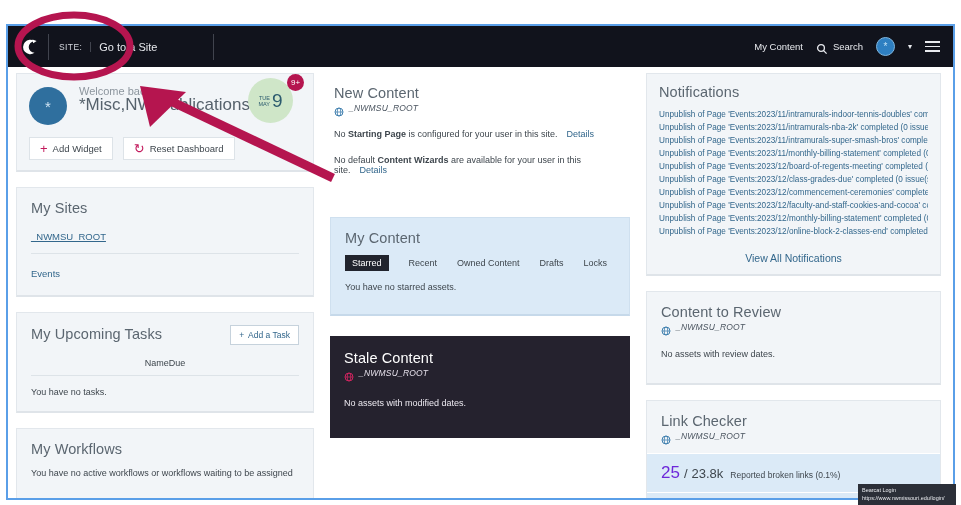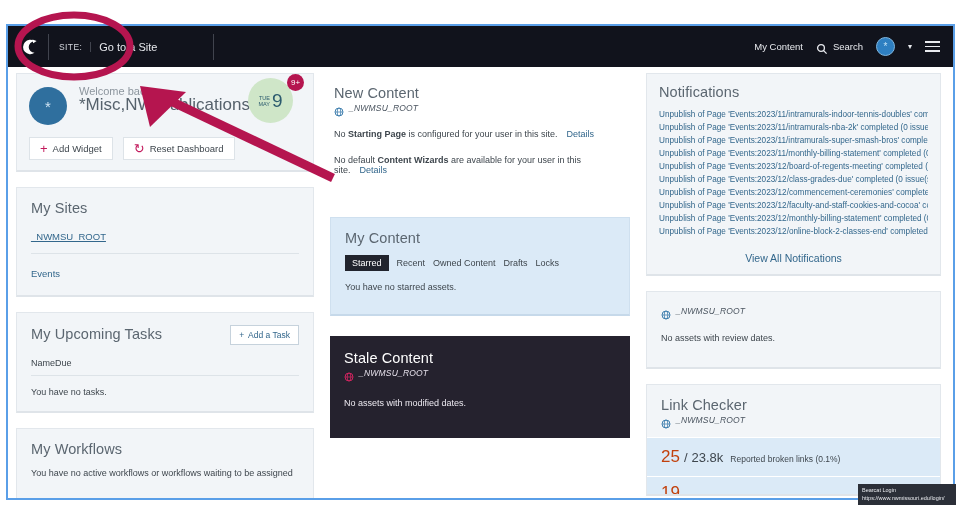--- a/index.html
+++ b/index.html
@@ -131,38 +131,38 @@
   .divider { height: 1px; background: #dde3e8; margin: 9px 0 9px 0; }
 
   
   .title-row { display: flex; align-items: center; justify-content: space-between; gap: 45px; }
   .btn-small {
     background: #ffffff; border: 1px solid #c6d2dc;
     font-size: 8.5px; color: #33678c; padding: 4px 8px;
     display: flex; align-items: center; gap: 4px; cursor: pointer;
   }
   .tbl-head {
-    display: flex; justify-content: flex-start;
+    display: flex; justify-content: center;
     font-size: 9px; color: #3e464d; margin-top: 13px;
     padding-bottom: 7px; border-bottom: 1px solid #dde3e8;
   }
   .muted { font-size: 9px; color: #3e464d; margin-top: 11px; }
 
   
   .plain { padding: 12px 4px 4px 4px; }
   .sub-site { display: flex; align-items: center; gap: 5px; margin-top: 2px; }
   .globe { width: 10px; height: 10px; display: block; }
   .sub-site-txt { font-size: 8.5px; color: #4b5560; font-style: italic; letter-spacing: .2px; }
   .nc-line { font-size: 9px; color: #3e464d; margin-top: 16px; }
   .nc-line b { font-weight: 700; }
   .nc-details { color: #33678c; margin-left: 9px; cursor: pointer; }
 
   
   .card-blue { background: #dbeaf7; border: 1px solid #cfe0ef; border-bottom: 2px solid #c6d9ea; }
-  .tabs { display: flex; align-items: center; gap: 8px; margin-top: 9px; }
+  .tabs { display: flex; align-items: center; gap: 20px; margin-top: 9px; }
   .tab { font-size: 9px; color: #3e464d; cursor: pointer; }
   .tab.active { background: #21242d; color: #ffffff; padding: 3px 7px; }
 
   
   .card-dark { background: #25222e; border: none; }
   .card-dark .card-title { color: #ffffff; font-size: 14.5px; }
   .card-dark .sub-site-txt { color: #e4dfe9; }
   .card-dark .muted { color: #ece9f0; }
 
   
@@ -175,21 +175,21 @@
     text-align: center; font-size: 10.5px; color: #33678c;
     margin-top: 16px; margin-bottom: 2px; cursor: pointer;
   }
 
   
   .lc-row {
     background: #dbeaf7; padding: 9px 14px;
     display: flex; align-items: baseline; gap: 4px;
     border-top: 1px solid #ffffff;
   }
-  .lc-big { font-size: 17px; color: #c2410c; }
+  .lc-big { font-size: 17px; color: #6d28d9; }
   .lc-sep { font-size: 13px; color: #3e464d; }
   .lc-total { font-size: 13px; color: #3e464d; }
   .lc-desc { font-size: 8.5px; color: #3e464d; margin-left: 3px; }
 
   
   .tooltip {
     position: absolute; left: 858px; top: 484px;
     background: #2b2f38; color: #e8eaee;
     font-size: 5.5px; line-height: 7.5px;
     padding: 3px 4px; width: 98px; z-index: 40;
@@ -381,20 +381,21 @@
               <div class="notif-item">Unpublish of Page 'Events:2023/12/faculty-and-staff-cookies-and-cocoa' co...</div>
               <div class="notif-item">Unpublish of Page 'Events:2023/12/monthly-billing-statement' completed (0...</div>
               <div class="notif-item">Unpublish of Page 'Events:2023/12/online-block-2-classes-end' completed (...</div>
             </div>
             <div class="viewall">View All Notifications</div>
           </div>
         </div>
 
         <div class="card">
           <div class="card-pad" style="padding:12px 14px 24px 14px;">
+            <div class="card-title">Content to Review</div>
             <div class="sub-site">
               <span class="globe">
                 <svg width="10" height="10" viewBox="0 0 10 10" aria-hidden="true">
                   <circle cx="5" cy="5" r="4" fill="none" stroke="#3f7fae" stroke-width="1"></circle>
                   <ellipse cx="5" cy="5" rx="1.8" ry="4" fill="none" stroke="#3f7fae" stroke-width=".8"></ellipse>
                   <line x1="1" y1="5" x2="9" y2="5" stroke="#3f7fae" stroke-width=".8"></line>
                 </svg>
               </span>
               <span class="sub-site-txt">_NWMSU_ROOT</span>
             </div>

